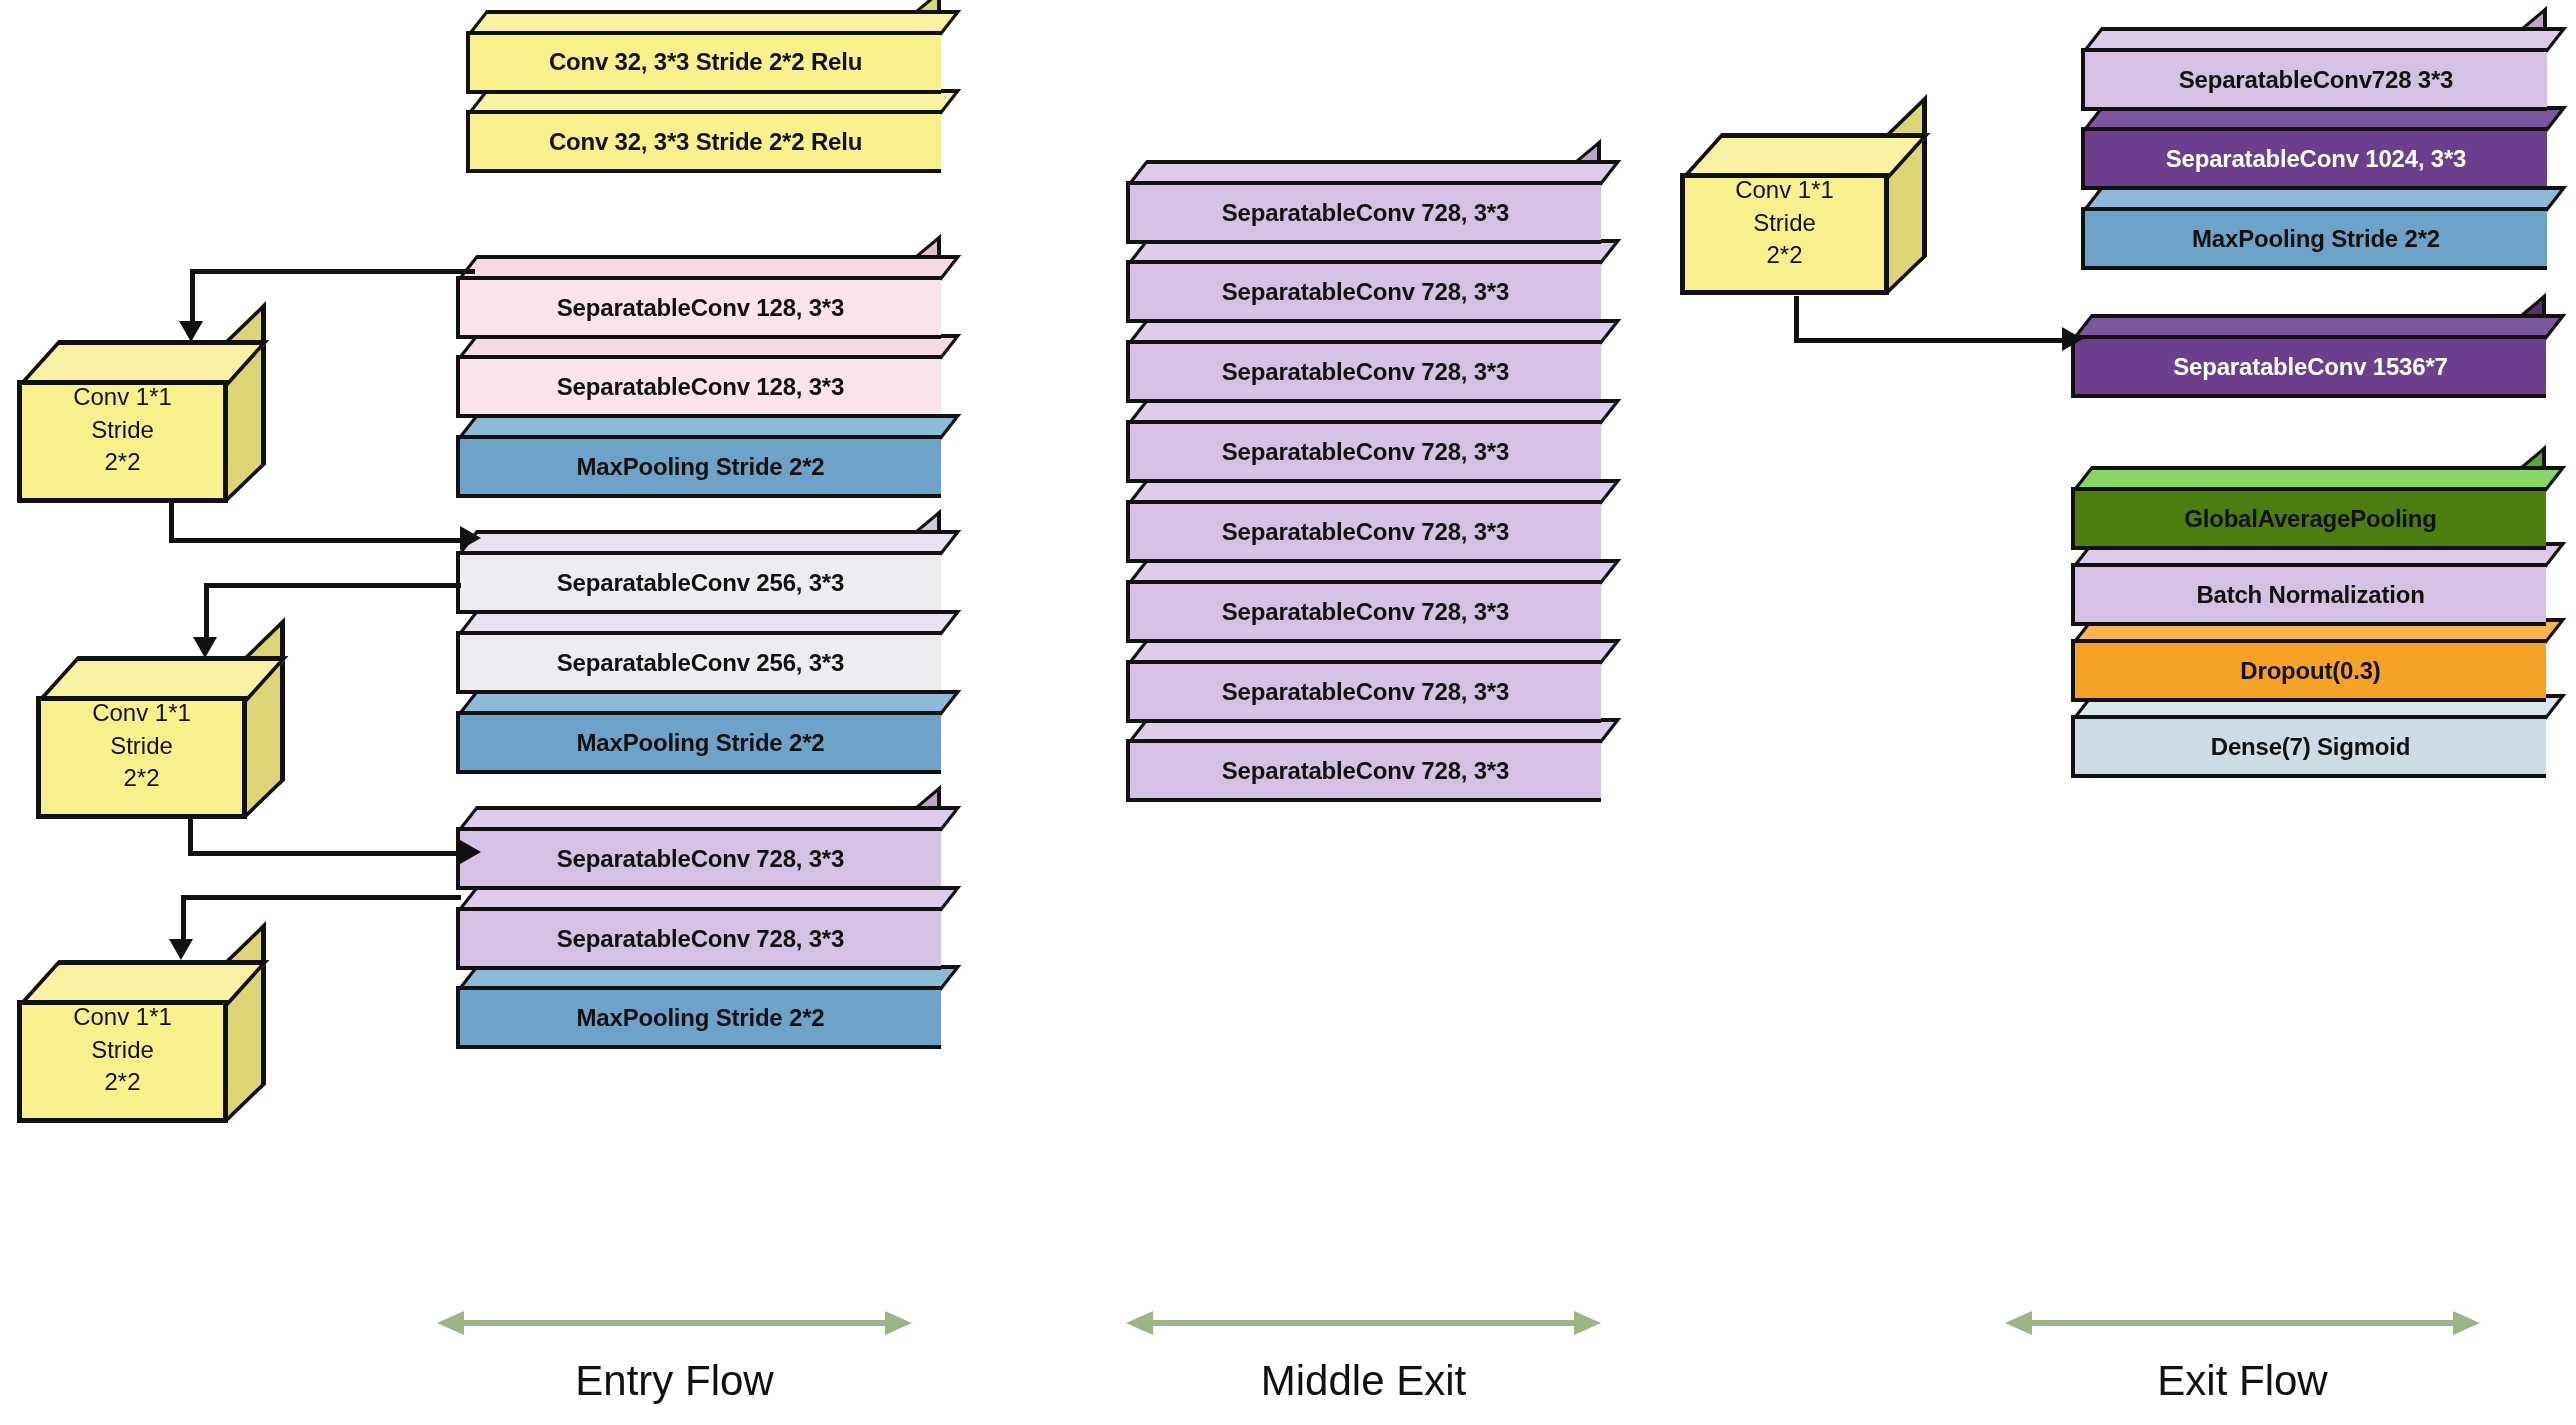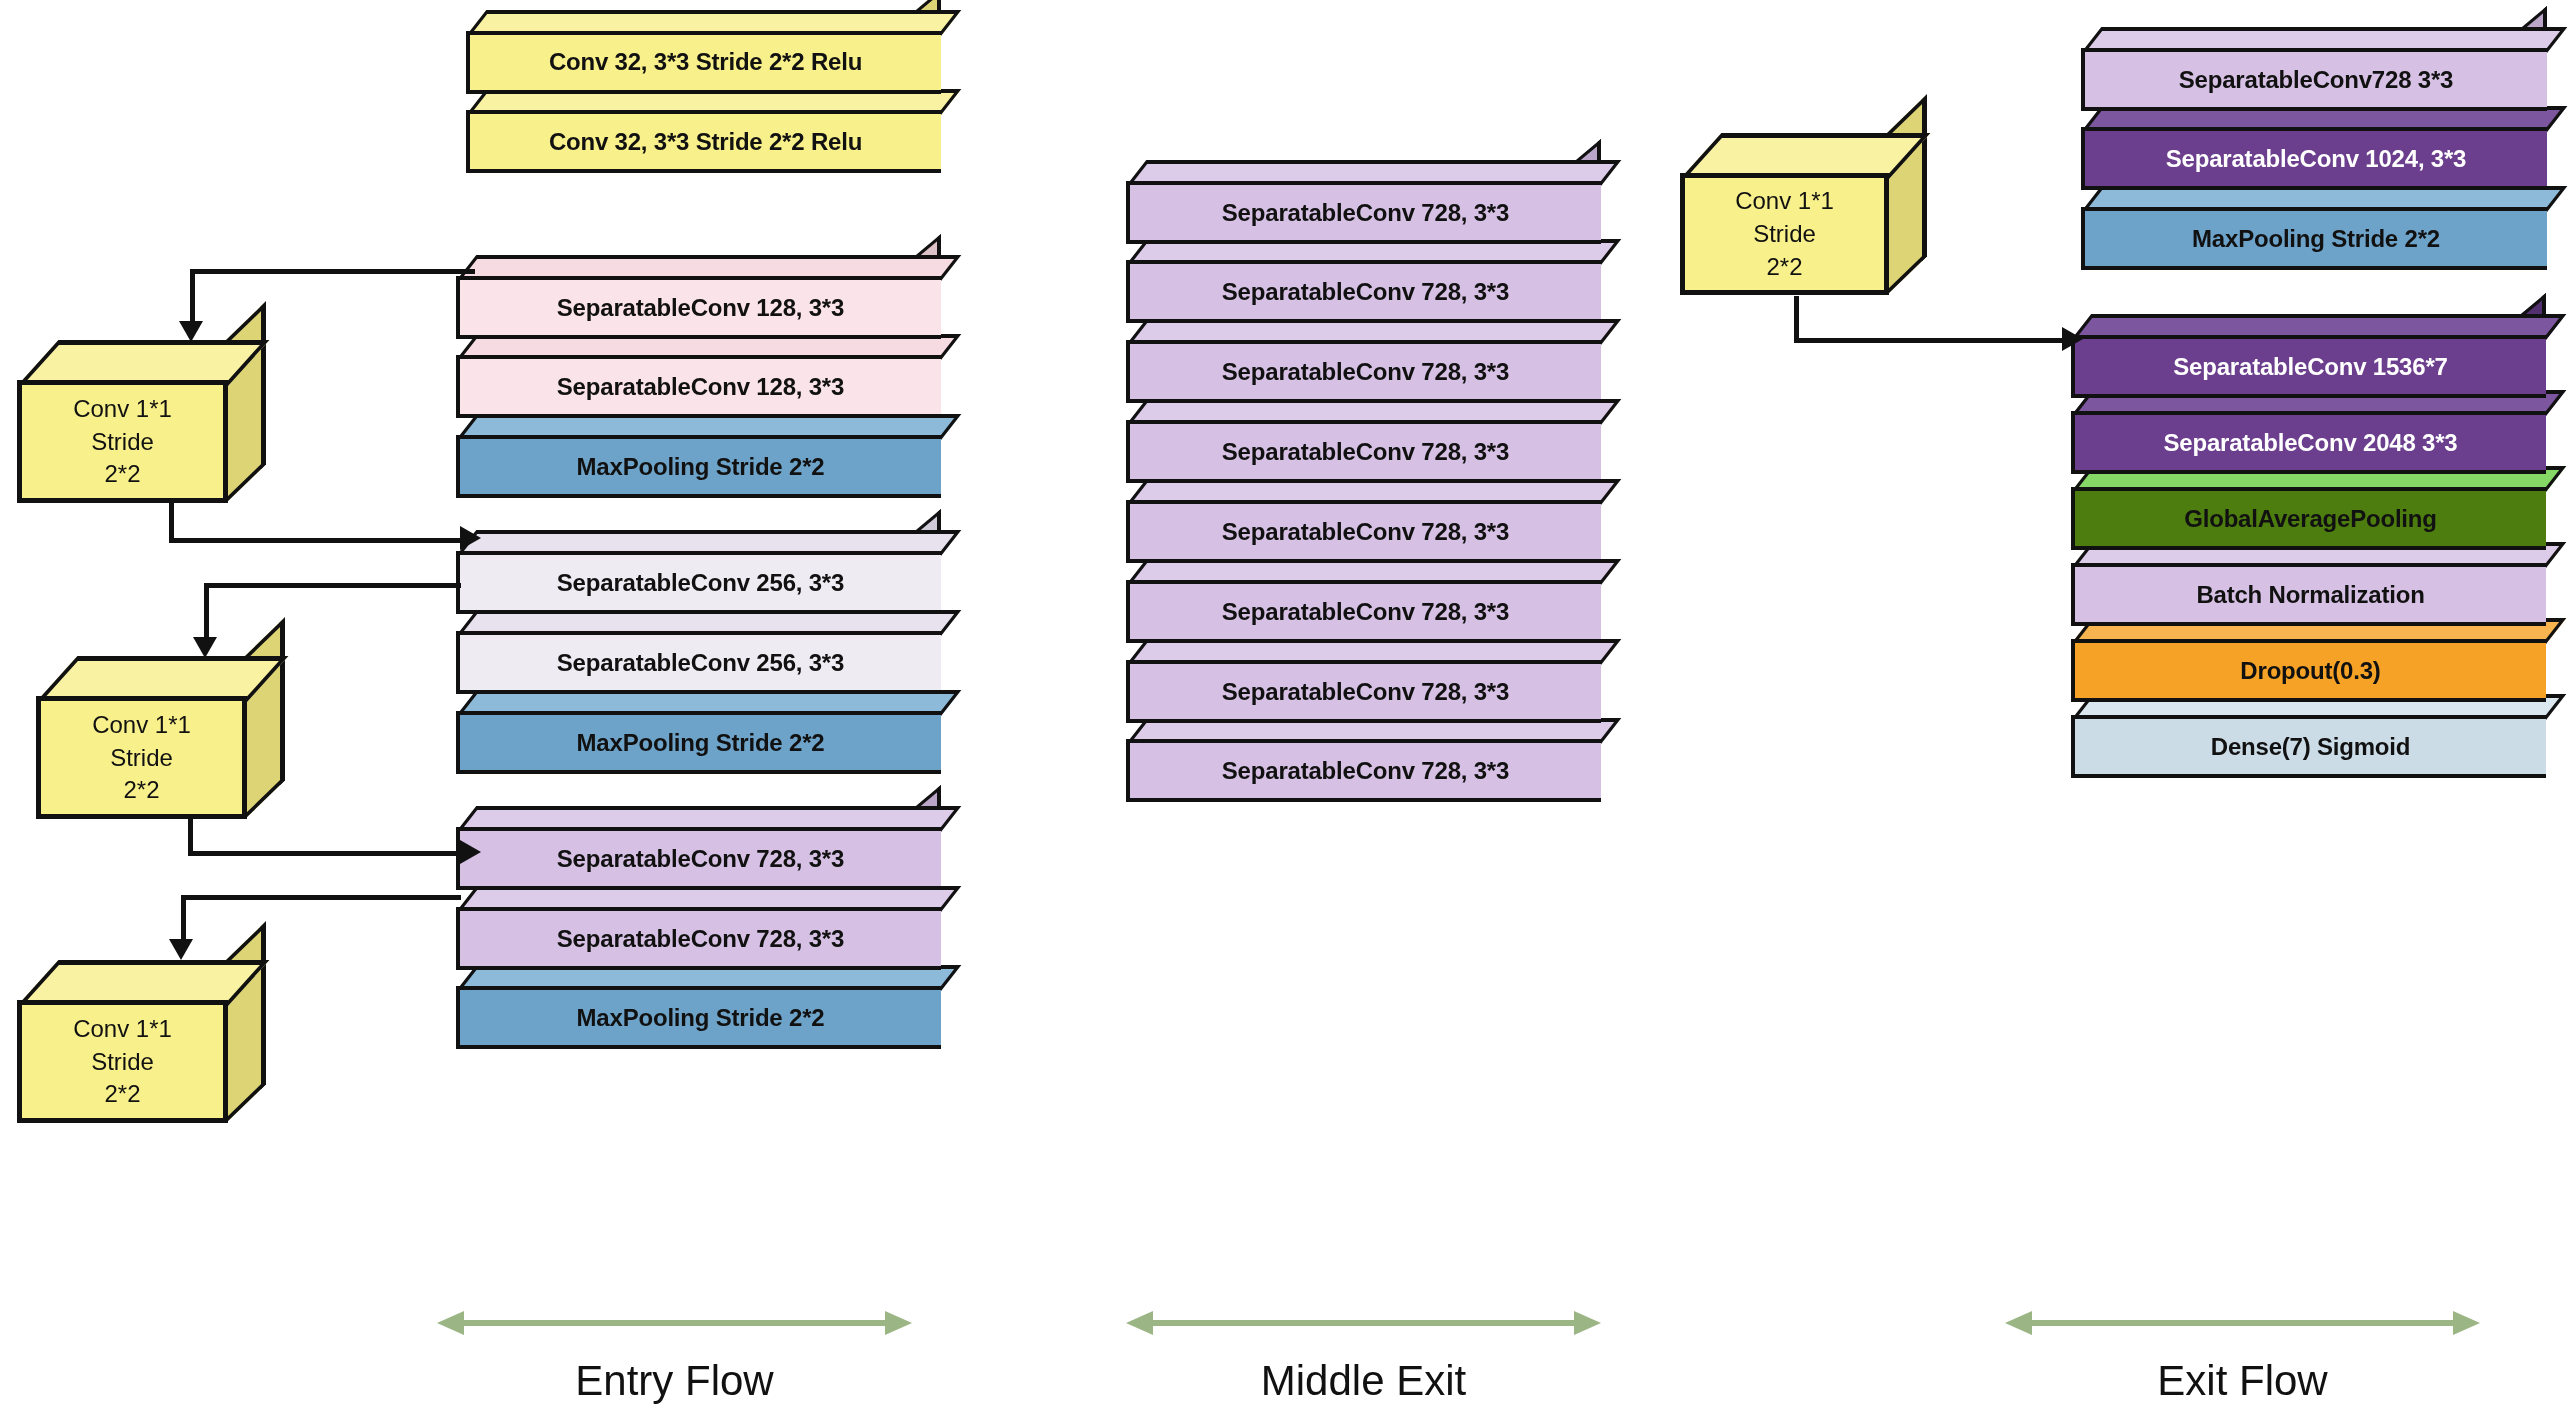--- a/index.html
+++ b/index.html
@@ -41,21 +41,21 @@
     white-space: nowrap; line-height: 1;
   }
 
   
   .cube { position: absolute; }
   .cube .c-face {
     position: absolute; left: 0; bottom: 0;
     width: calc(100% - 38px); height: calc(100% - 40px);
     background: #f8f08a; border: 5.7px solid #111;
     display: flex; flex-direction: column;
-    align-items: center; justify-content: center;
+    align-items: center; justify-content: flex-start;
     z-index: 3; gap: 8.6px;
   }
   .cube .c-top {
     position: absolute; left: 0; top: 0;
     width: calc(100% - 38px); height: 46px;
     background: #f9f2a2; border: 5.7px solid #111;
     transform: skewX(-42deg); transform-origin: bottom left;
     z-index: 2;
   }
   .cube .c-side {
@@ -292,27 +292,20 @@
         <span class="lbl" style="color: rgb(17, 17, 17);">MaxPooling Stride 2*2</span>
       </div>
     </div>
     <div class="slab" style="left: 2071px; top: 314px; width: 475px; height: 84px;">
       <div class="side" style="background: rgb(83, 49, 112);"></div>
       <div class="top" style="background: rgb(125, 86, 160);"></div>
       <div class="face" style="background: rgb(107, 63, 142);">
         <span class="lbl" style="color: rgb(255, 255, 255);">SeparatableConv 1536*7</span>
       </div>
     </div>
-    <div class="slab" style="left: 2071px; top: 390px; width: 475px; height: 84px;">
-      <div class="side" style="background: rgb(83, 49, 112);"></div>
-      <div class="top" style="background: rgb(125, 86, 160);"></div>
-      <div class="face" style="background: rgb(107, 63, 142);">
-        <span class="lbl" style="color: rgb(255, 255, 255);">SeparatableConv 2048 3*3</span>
-      </div>
-    </div>
     <div class="slab" style="left: 2071px; top: 466px; width: 475px; height: 84px;">
       <div class="side" style="background: rgb(85, 167, 56);"></div>
       <div class="top" style="background: rgb(134, 216, 102);"></div>
       <div class="face" style="background: #4d7c0f;">
         <span class="lbl" style="color: rgb(17, 17, 17);">GlobalAveragePooling</span>
       </div>
     </div>
     <div class="slab" style="left: 2071px; top: 542px; width: 475px; height: 84px;">
       <div class="side" style="background: rgb(187, 166, 201);"></div>
       <div class="top" style="background: rgb(220, 203, 233);"></div>

